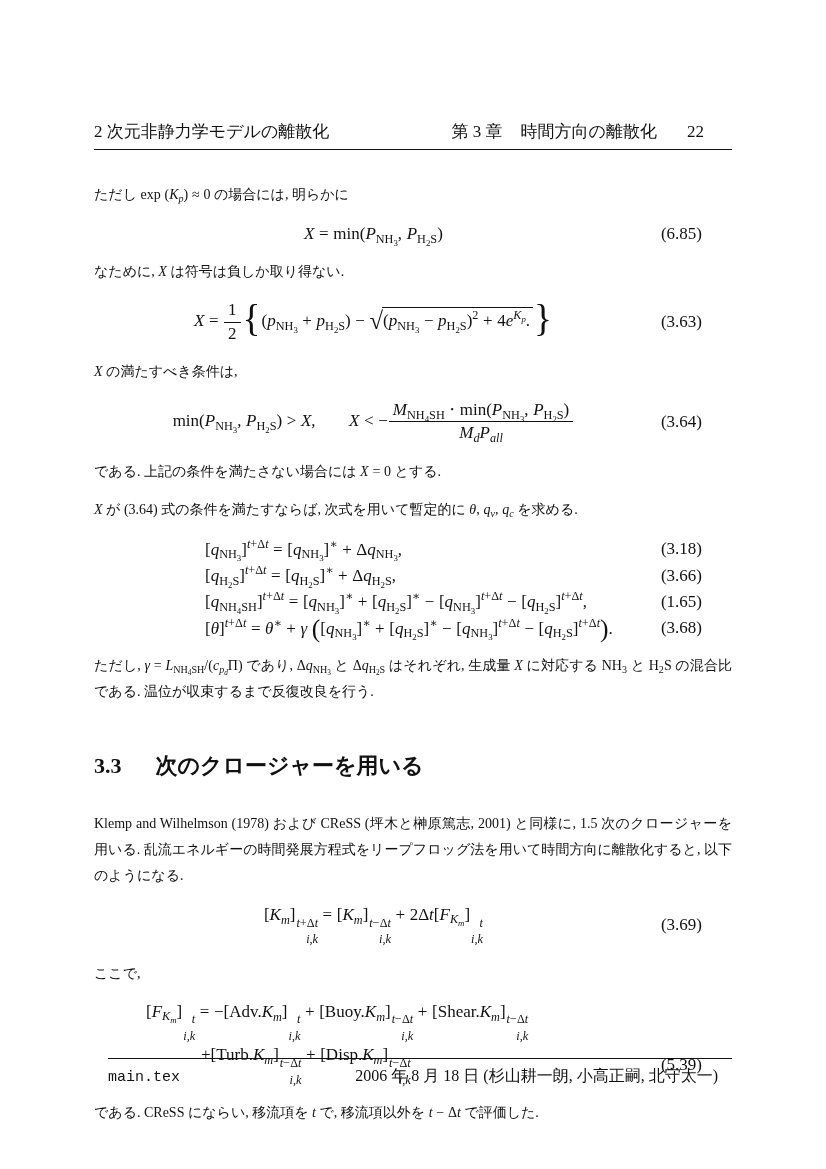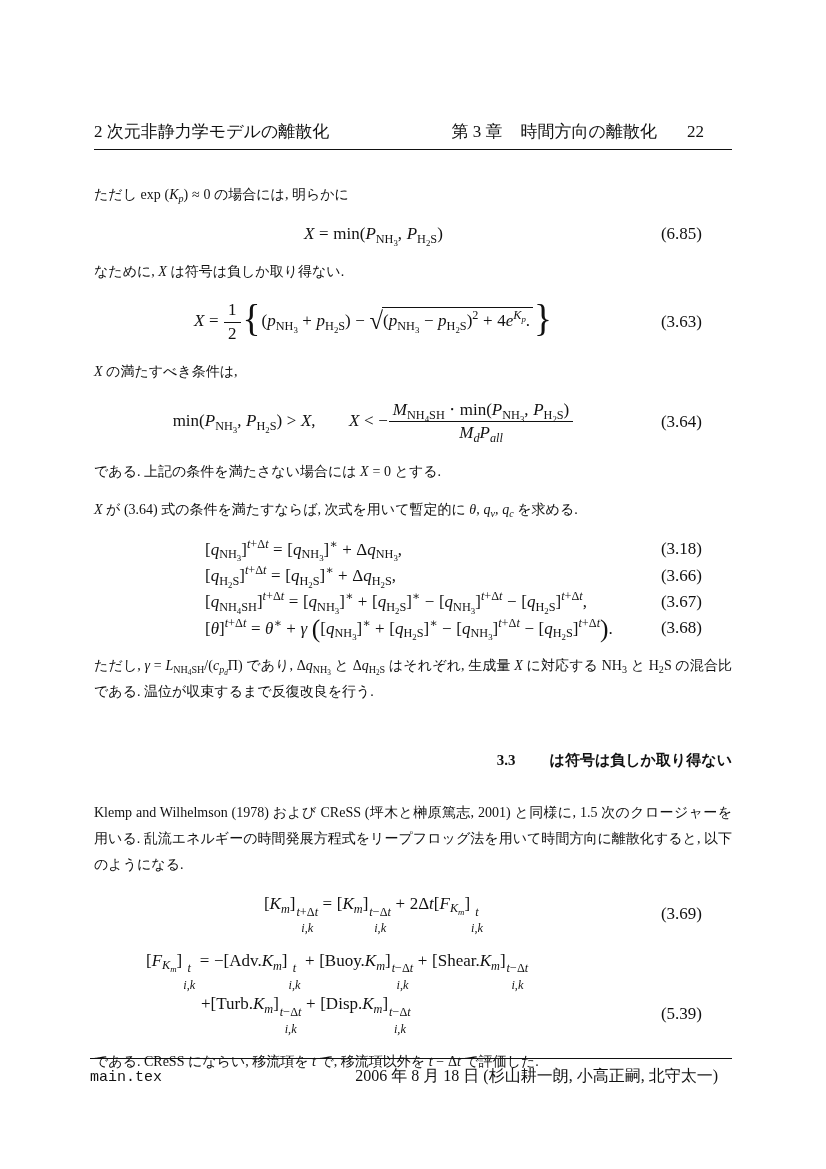--- a/index.html
+++ b/index.html
@@ -15,21 +15,21 @@
   .header-right{margin-left:auto;display:flex;align-items:baseline;}
   .hdr-chapter{margin-right:18px;text-align:center;}
   .hdr-pageno{margin-left:30px;}
   .header-rule{border-top:1.2px solid #111;margin-top:6px;}
 
   
   .para{margin:12px 0;text-align:justify;line-height:26px;font-size:14px;}
   .p-first{margin-top:32px;}
 
   
-  .section-heading{margin:46px 0 30px 0;font-size:15px;font-weight:bold;display:flex;align-items:baseline;justify-content:flex-end;}
+  .section-heading{margin:46px 0 30px 0;font-size:22px;font-weight:bold;display:flex;align-items:baseline;}
   .sec-no{margin-right:34px;}
 
   
   .equation{display:flex;align-items:center;margin:15px 0;font-size:17px;}
   .eq-body{flex:1;text-align:center;white-space:nowrap;line-height:1.25;}
   .eq-no{margin-left:8px;padding-right:30px;font-size:17px;}
   .eqalign{margin:16px 0 14px 0;}
   .eqalign .equation{margin:5px 0;}
   .eqalign .eq-body{text-align:left;padding-left:111px;}
   .eq370-l1{margin:14px 0 2px 0;}
@@ -38,34 +38,34 @@
   .eq370-l2 .eq-body{text-align:left;padding-left:107px;}
 
   
   .math{font-family:"Liberation Serif","DejaVu Serif",serif;}
   .it{font-style:italic;}
   .up{font-style:normal;}
   .msp{display:inline-block;width:0.27em;}
   .quad{display:inline-block;width:1.7em;}
   .math sub{font-size:0.72em;vertical-align:-0.3em;line-height:0;}
   .math sup{font-size:0.72em;vertical-align:0.55em;line-height:0;}
-  .stack{display:inline-flex;flex-direction:column;align-items:center;
+  .stack{display:inline-flex;flex-direction:column;align-items:flex-end;
          font-size:0.72em;line-height:1;vertical-align:-0.55em;row-gap:0.38em;margin-left:1px;}
   .st-sup,.st-sub{display:block;white-space:nowrap;}
   .frac{display:inline-block;vertical-align:middle;text-align:center;line-height:1.2;margin:0 1px;}
   .frac .num{display:block;padding:0 4px 1px 4px;}
   .frac .den{display:block;border-top:1.2px solid #111;padding:1px 4px 0 4px;}
   .sqrt{white-space:nowrap;}
   .radical{font-size:1.45em;vertical-align:-0.14em;line-height:0;margin-right:-1px;}
   .sqrt-body{display:inline-block;border-top:1.2px solid #111;padding:2px 3px 0 1px;line-height:1.25;}
   .bigb{font-size:2.2em;line-height:0;vertical-align:-0.12em;font-weight:300;margin:0 1px;}
   .bigp{font-size:1.5em;line-height:0;vertical-align:-0.1em;}
 
   
-  .page-footer{position:absolute;left:90px;right:94px;top:1058px;}
+  .page-footer{position:absolute;left:108px;right:94px;top:1058px;}
   .footer-rule{border-top:1.2px solid #111;}
   .footer-row{display:flex;justify-content:space-between;align-items:baseline;padding:7px 14px 0 0;}
   .footer-file{font-family:"Liberation Mono","DejaVu Sans Mono",monospace;font-size:15px;}
   .footer-date{font-size:16px;}
 </style>
 </head>
 <body>
 
 <div class="page">
   <div class="content">
@@ -111,51 +111,52 @@
       <div class="equation">
         <span class="eq-body math"><span class="mrow"><span class="up">[</span><span class="it">q</span><sub><span class="mrow"><span class="mrow rm"><span class="up">N</span><span class="up">H</span></span><sub><span class="mrow"><span class="up">3</span></span></sub></span></sub><span class="up">]</span><sup><span class="mrow"><span class="it">t</span><span class="up">+</span><span class="up">Δ</span><span class="it">t</span></span></sup><span class="msp"></span><span class="up">=</span><span class="msp"></span><span class="up">[</span><span class="it">q</span><sub><span class="mrow"><span class="mrow rm"><span class="up">N</span><span class="up">H</span></span><sub><span class="mrow"><span class="up">3</span></span></sub></span></sub><span class="up">]</span><sup><span class="mrow"><span class="up">∗</span></span></sup><span class="msp"></span><span class="up">+</span><span class="msp"></span><span class="up">Δ</span><span class="it">q</span><sub><span class="mrow"><span class="mrow rm"><span class="up">N</span><span class="up">H</span></span><sub><span class="mrow"><span class="up">3</span></span></sub></span></sub><span class="up">,</span></span></span>
         <span class="eq-no">(3.18)</span>
       </div>
       <div class="equation">
         <span class="eq-body math"><span class="mrow"><span class="up">[</span><span class="it">q</span><sub><span class="mrow"><span class="mrow rm"><span class="up">H</span></span><sub><span class="mrow"><span class="up">2</span></span></sub><span class="mrow rm"><span class="up">S</span></span></span></sub><span class="up">]</span><sup><span class="mrow"><span class="it">t</span><span class="up">+</span><span class="up">Δ</span><span class="it">t</span></span></sup><span class="msp"></span><span class="up">=</span><span class="msp"></span><span class="up">[</span><span class="it">q</span><sub><span class="mrow"><span class="mrow rm"><span class="up">H</span></span><sub><span class="mrow"><span class="up">2</span></span></sub><span class="mrow rm"><span class="up">S</span></span></span></sub><span class="up">]</span><sup><span class="mrow"><span class="up">∗</span></span></sup><span class="msp"></span><span class="up">+</span><span class="msp"></span><span class="up">Δ</span><span class="it">q</span><sub><span class="mrow"><span class="mrow rm"><span class="up">H</span></span><sub><span class="mrow"><span class="up">2</span></span></sub><span class="mrow rm"><span class="up">S</span></span></span></sub><span class="up">,</span></span></span>
         <span class="eq-no">(3.66)</span>
       </div>
       <div class="equation">
         <span class="eq-body math"><span class="mrow"><span class="up">[</span><span class="it">q</span><sub><span class="mrow"><span class="mrow rm"><span class="up">N</span><span class="up">H</span></span><sub><span class="mrow"><span class="up">4</span></span></sub><span class="mrow rm"><span class="up">S</span><span class="up">H</span></span></span></sub><span class="up">]</span><sup><span class="mrow"><span class="it">t</span><span class="up">+</span><span class="up">Δ</span><span class="it">t</span></span></sup><span class="msp"></span><span class="up">=</span><span class="msp"></span><span class="up">[</span><span class="it">q</span><sub><span class="mrow"><span class="mrow rm"><span class="up">N</span><span class="up">H</span></span><sub><span class="mrow"><span class="up">3</span></span></sub></span></sub><span class="up">]</span><sup><span class="mrow"><span class="up">∗</span></span></sup><span class="msp"></span><span class="up">+</span><span class="msp"></span><span class="up">[</span><span class="it">q</span><sub><span class="mrow"><span class="mrow rm"><span class="up">H</span></span><sub><span class="mrow"><span class="up">2</span></span></sub><span class="mrow rm"><span class="up">S</span></span></span></sub><span class="up">]</span><sup><span class="mrow"><span class="up">∗</span></span></sup><span class="msp"></span><span class="up">−</span><span class="msp"></span><span class="up">[</span><span class="it">q</span><sub><span class="mrow"><span class="mrow rm"><span class="up">N</span><span class="up">H</span></span><sub><span class="mrow"><span class="up">3</span></span></sub></span></sub><span class="up">]</span><sup><span class="mrow"><span class="it">t</span><span class="up">+</span><span class="up">Δ</span><span class="it">t</span></span></sup><span class="msp"></span><span class="up">−</span><span class="msp"></span><span class="up">[</span><span class="it">q</span><sub><span class="mrow"><span class="mrow rm"><span class="up">H</span></span><sub><span class="mrow"><span class="up">2</span></span></sub><span class="mrow rm"><span class="up">S</span></span></span></sub><span class="up">]</span><sup><span class="mrow"><span class="it">t</span><span class="up">+</span><span class="up">Δ</span><span class="it">t</span></span></sup><span class="up">,</span></span></span>
-        <span class="eq-no">(3.67)</span>
+        <span class="eq-no">(1.65)</span>
       </div>
       <div class="equation">
         <span class="eq-body math"><span class="mrow"><span class="up">[</span><span class="it">θ</span><span class="up">]</span><sup><span class="mrow"><span class="it">t</span><span class="up">+</span><span class="up">Δ</span><span class="it">t</span></span></sup><span class="msp"></span><span class="up">=</span><span class="msp"></span><span class="it">θ</span><sup><span class="mrow"><span class="up">∗</span></span></sup><span class="msp"></span><span class="up">+</span><span class="msp"></span><span class="it">γ</span><span class="msp"></span><span class="bigp">(</span><span class="up">[</span><span class="it">q</span><sub><span class="mrow"><span class="mrow rm"><span class="up">N</span><span class="up">H</span></span><sub><span class="mrow"><span class="up">3</span></span></sub></span></sub><span class="up">]</span><sup><span class="mrow"><span class="up">∗</span></span></sup><span class="msp"></span><span class="up">+</span><span class="msp"></span><span class="up">[</span><span class="it">q</span><sub><span class="mrow"><span class="mrow rm"><span class="up">H</span></span><sub><span class="mrow"><span class="up">2</span></span></sub><span class="mrow rm"><span class="up">S</span></span></span></sub><span class="up">]</span><sup><span class="mrow"><span class="up">∗</span></span></sup><span class="msp"></span><span class="up">−</span><span class="msp"></span><span class="up">[</span><span class="it">q</span><sub><span class="mrow"><span class="mrow rm"><span class="up">N</span><span class="up">H</span></span><sub><span class="mrow"><span class="up">3</span></span></sub></span></sub><span class="up">]</span><sup><span class="mrow"><span class="it">t</span><span class="up">+</span><span class="up">Δ</span><span class="it">t</span></span></sup><span class="msp"></span><span class="up">−</span><span class="msp"></span><span class="up">[</span><span class="it">q</span><sub><span class="mrow"><span class="mrow rm"><span class="up">H</span></span><sub><span class="mrow"><span class="up">2</span></span></sub><span class="mrow rm"><span class="up">S</span></span></span></sub><span class="up">]</span><sup><span class="mrow"><span class="it">t</span><span class="up">+</span><span class="up">Δ</span><span class="it">t</span></span></sup><span class="bigp">)</span><span class="up">.</span></span></span>
         <span class="eq-no">(3.68)</span>
       </div>
     </div>
 
     <p class="para">ただし, <span class="math"><span class="mrow"><span class="it">γ</span><span class="msp"></span><span class="up">=</span><span class="msp"></span><span class="it">L</span><sub><span class="mrow"><span class="mrow rm"><span class="up">N</span><span class="up">H</span></span><sub><span class="mrow"><span class="up">4</span></span></sub><span class="mrow rm"><span class="up">S</span><span class="up">H</span></span></span></sub><span class="up">/</span><span class="up">(</span><span class="it">c</span><sub><span class="mrow"><span class="it">p</span><sub><span class="mrow"><span class="it">d</span></span></sub></span></sub><span class="up">Π</span><span class="up">)</span></span></span> であり, <span class="math"><span class="mrow"><span class="up">Δ</span><span class="it">q</span><sub><span class="mrow"><span class="mrow rm"><span class="up">N</span><span class="up">H</span></span><sub><span class="mrow"><span class="up">3</span></span></sub></span></sub></span></span> と <span class="math"><span class="mrow"><span class="up">Δ</span><span class="it">q</span><sub><span class="mrow"><span class="mrow rm"><span class="up">H</span></span><sub><span class="mrow"><span class="up">2</span></span></sub><span class="mrow rm"><span class="up">S</span></span></span></sub></span></span> はそれぞれ, 生成量 <span class="math"><span class="mrow"><span class="it">X</span></span></span> に対応する <span class="math"><span class="mrow"><span class="mrow rm"><span class="up">N</span><span class="up">H</span></span><sub><span class="mrow"><span class="up">3</span></span></sub></span></span> と <span class="math"><span class="mrow"><span class="mrow rm"><span class="up">H</span></span><sub><span class="mrow"><span class="up">2</span></span></sub><span class="mrow rm"><span class="up">S</span></span></span></span> の混合比である. 温位が収束するまで反復改良を行う.</p>
 
     <h2 class="section-heading">
       <span class="sec-no">3.3</span>
-      <span>は符号は負しか取り得ない</span>
+      <span>次のクロージャーを用いる</span>
     </h2>
 
     <p class="para">Klemp and Wilhelmson (1978) および CReSS (坪木と榊原篤志, 2001) と同様に, 1.5 次のクロージャーを用いる. 乱流エネルギーの時間発展方程式をリープフロッグ法を用いて時間方向に離散化すると, 以下のようになる.</p>
 
     <div class="equation">
       <span class="eq-body math"><span class="mrow"><span class="up">[</span><span class="it">K</span><sub><span class="mrow"><span class="it">m</span></span></sub><span class="up">]</span><span class="stack">
               <span class="st-sup"><span class="it">t</span><span class="up">+</span><span class="up">Δ</span><span class="it">t</span></span>
               <span class="st-sub"><span class="it">i</span><span class="up">,</span><span class="it">k</span></span>
             </span><span class="msp"></span><span class="up">=</span><span class="msp"></span><span class="up">[</span><span class="it">K</span><sub><span class="mrow"><span class="it">m</span></span></sub><span class="up">]</span><span class="stack">
               <span class="st-sup"><span class="it">t</span><span class="up">−</span><span class="up">Δ</span><span class="it">t</span></span>
               <span class="st-sub"><span class="it">i</span><span class="up">,</span><span class="it">k</span></span>
             </span><span class="msp"></span><span class="up">+</span><span class="msp"></span><span class="up">2</span><span class="up">Δ</span><span class="it">t</span><span class="up">[</span><span class="it">F</span><sub><span class="mrow"><span class="it">K</span><sub><span class="mrow"><span class="it">m</span></span></sub></span></sub><span class="up">]</span><span class="stack">
               <span class="st-sup"><span class="it">t</span></span>
               <span class="st-sub"><span class="it">i</span><span class="up">,</span><span class="it">k</span></span>
             </span></span></span>
       <span class="eq-no">(3.69)</span>
     </div>
 
+    <p class="para">ここで,</p>
 
     <div class="equation eq370-l1">
       <span class="eq-body math"><span class="mrow"><span class="up">[</span><span class="it">F</span><sub><span class="mrow"><span class="it">K</span><sub><span class="mrow"><span class="it">m</span></span></sub></span></sub><span class="up">]</span><span class="stack">
               <span class="st-sup"><span class="it">t</span></span>
               <span class="st-sub"><span class="it">i</span><span class="up">,</span><span class="it">k</span></span>
             </span><span class="msp"></span><span class="up">=</span><span class="msp"></span><span class="up">−</span><span class="up">[</span><span class="mrow rm"><span class="up">A</span><span class="up">d</span><span class="up">v</span><span class="up">.</span></span><span class="it">K</span><sub><span class="mrow"><span class="it">m</span></span></sub><span class="up">]</span><span class="stack">
               <span class="st-sup"><span class="it">t</span></span>
               <span class="st-sub"><span class="it">i</span><span class="up">,</span><span class="it">k</span></span>
             </span><span class="msp"></span><span class="up">+</span><span class="msp"></span><span class="up">[</span><span class="mrow rm"><span class="up">B</span><span class="up">u</span><span class="up">o</span><span class="up">y</span><span class="up">.</span></span><span class="it">K</span><sub><span class="mrow"><span class="it">m</span></span></sub><span class="up">]</span><span class="stack">
               <span class="st-sup"><span class="it">t</span><span class="up">−</span><span class="up">Δ</span><span class="it">t</span></span>

